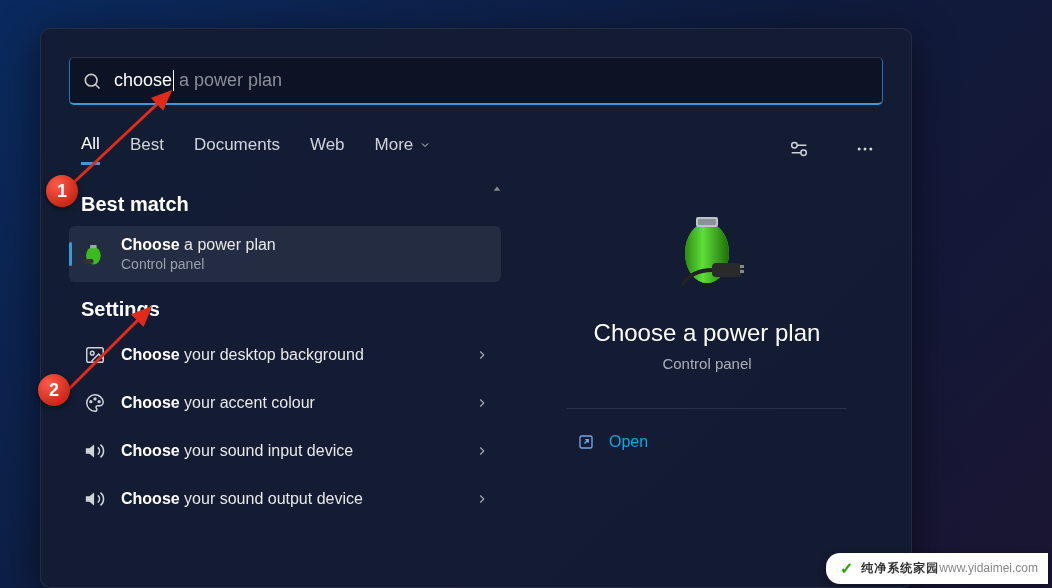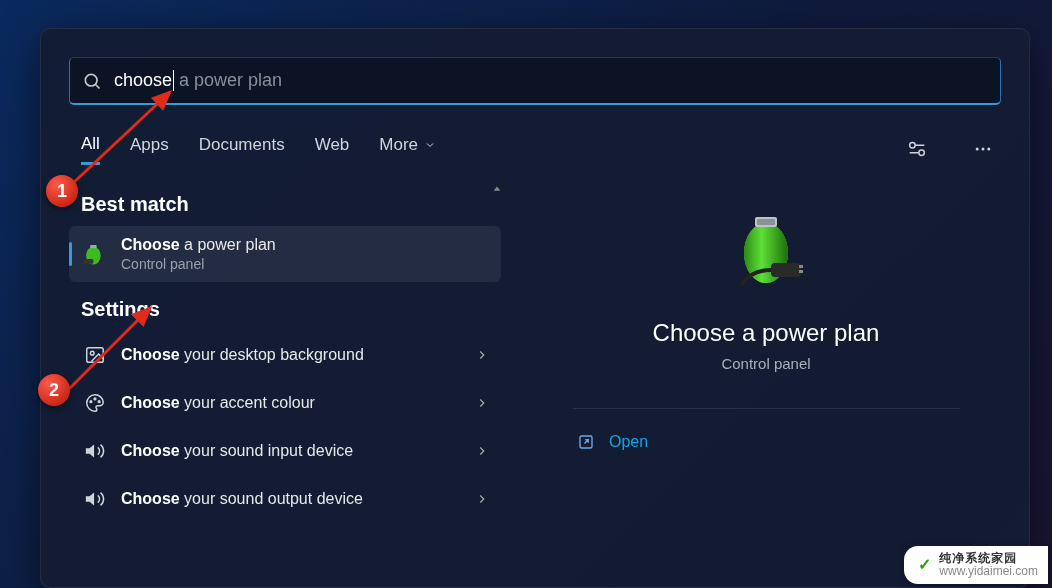--- a/index.html
+++ b/index.html
@@ -2,21 +2,21 @@
 <html><head>
 <meta charset="utf-8">
 <style>
 * { margin: 0; padding: 0; box-sizing: border-box; font-family: "Segoe UI", sans-serif; }
 body {
   width: 1052px; height: 588px; overflow: hidden;
   background: linear-gradient(135deg, #0a2a5e 0%, #0f1b3d 50%, #1a1532 100%);
   position: relative;
 }
 .start-panel {
-  position: absolute; left: 40px; top: 28px; width: 990px; height: 560px;
+  position: absolute; left: 40px; top: 28px; width: 872px; height: 560px;
   background: rgba(20, 28, 50, 0.92); border-radius: 10px;
   border: 1px solid rgba(255,255,255,0.08);
   box-shadow: 0 10px 40px rgba(0,0,0,0.5);
 }
 .search-box {
   margin: 28px 28px 0 28px; height: 48px;
   background: rgba(10,15,30,0.7); border: 1px solid #2a6fb8;
   border-top: 1px solid rgba(255,255,255,0.15);
   border-bottom: 2px solid #3a9ad8; border-radius: 5px;
   display: flex; align-items: center; padding: 0 12px; gap: 12px;
@@ -74,21 +74,21 @@
   box-shadow: 0 2px 6px rgba(0,0,0,0.5);
 }
 .arrow-svg { position:absolute; pointer-events:none; }
 
 .watermark {
   position:absolute; right:4px; bottom:4px; background:#fff; border-radius:14px 0 0 14px;
   padding:6px 10px 6px 14px; display:flex; align-items:center; gap:8px; font-size:12px;
   box-shadow:0 2px 8px rgba(0,0,0,0.3);
 }
 .wm-logo { color:#2aa000; font-weight:700; font-size:16px; }
-.wm-text { display:flex; flex-direction:column; line-height:1.1; }
+.wm-text { display:flex; flex-direction:row; line-height:1.1;align-items:flex-end; }
 .wm-text .l1{ color:#333; font-weight:600; letter-spacing:1px;}
 .wm-text .l2{ color:#888; font-size:12px;}
 </style>
 </head>
 <body>
 
 <div class="start-panel">
 
   <div class="search-box">
     <svg width="20" height="20" viewBox="0 0 24 24" fill="none" stroke="currentColor" stroke-width="2">
@@ -96,21 +96,21 @@
         <line x1="21" y1="21" x2="16.5" y2="16.5"></line>
       </svg>
     <div class="search-text">
       <span class="typed">choose</span>
       <span class="suggest"> a power plan</span>
     </div>
   </div>
 
   <div class="tabs">
     <div class="tab active">All</div>
-    <div class="tab">Apps</div>
+    <div class="tab">Best</div>
     <div class="tab">Documents</div>
     <div class="tab">Web</div>
     <div class="tab tab-more">
       <span>More</span>
       <svg width="12" height="12" viewBox="0 0 24 24" fill="none" stroke="currentColor" stroke-width="2">
           <polyline points="6 9 12 15 18 9"></polyline>
         </svg>
     </div>
     <div class="tab-spacer"></div>
     <div class="tab-icon">

